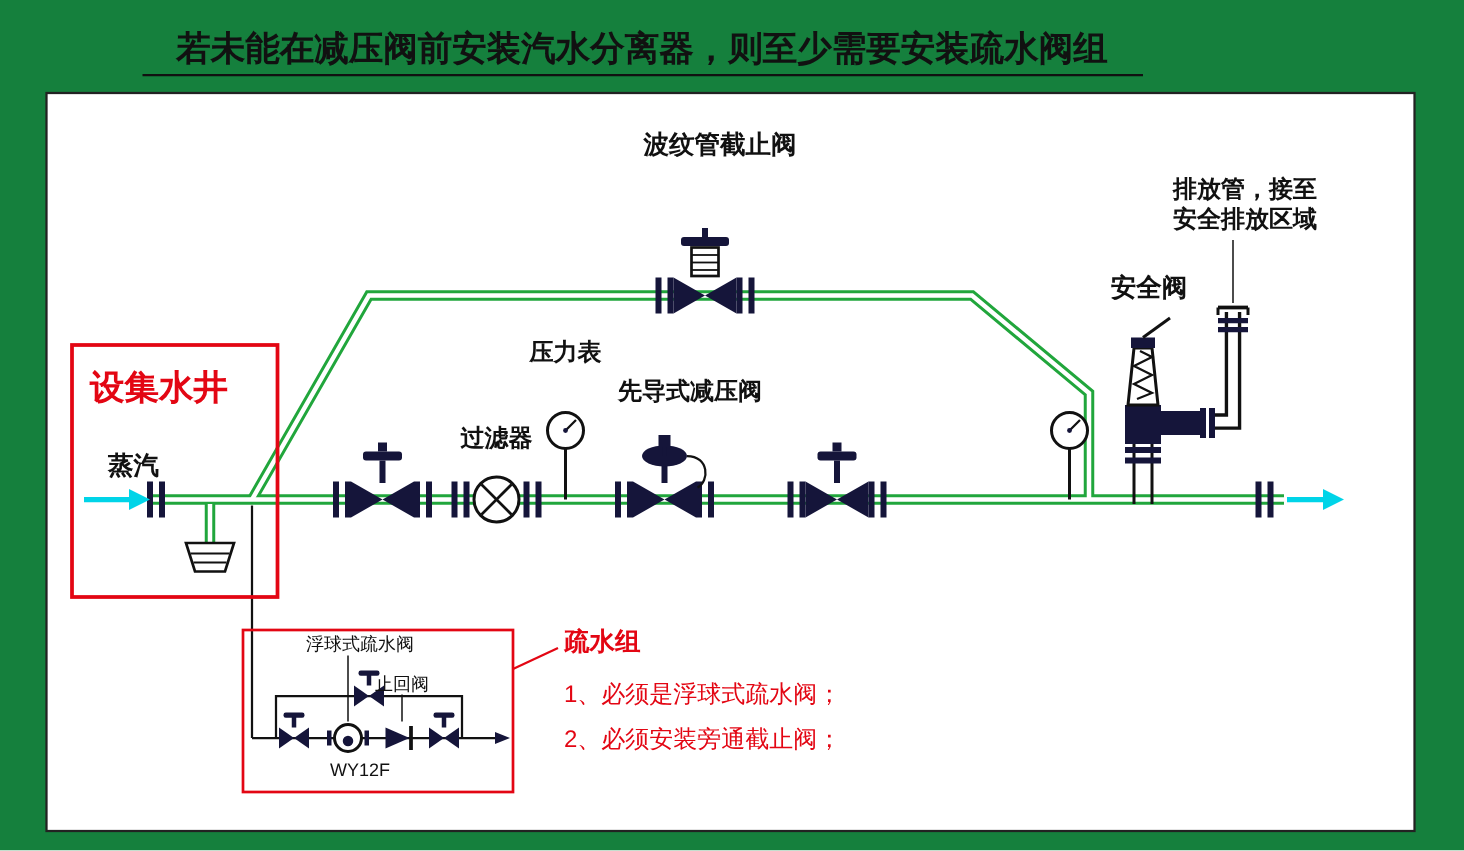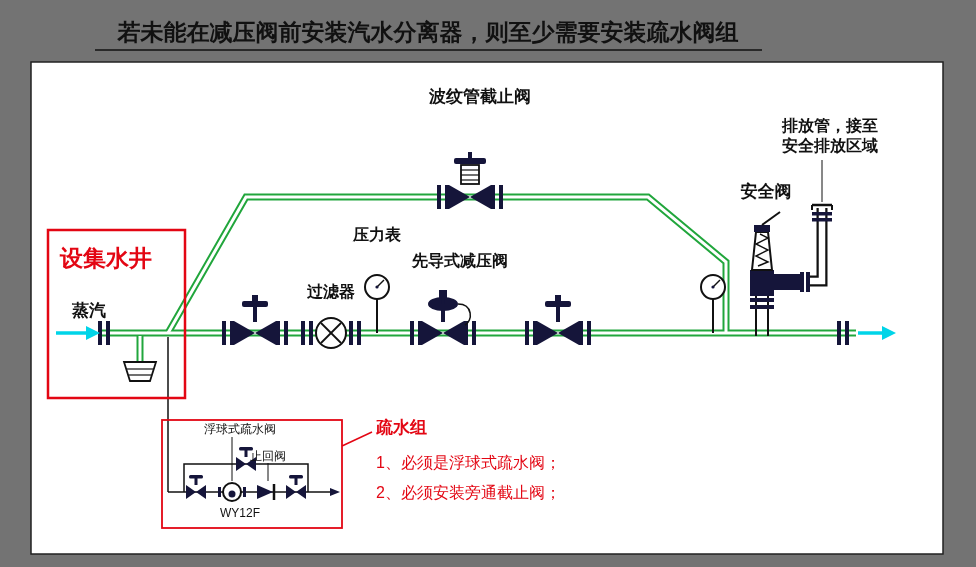--- a/index.html
+++ b/index.html
@@ -1,16 +1,16 @@
 <!DOCTYPE html>
 <html><head>
 <meta charset="utf-8">
 <style>
   html,body{margin:0;padding:0;background:#ffffff;}
-  .canvas{position:relative;width:976px;height:567px;background:#737373;overflow:hidden;
+  .canvas{position:relative;width:976px;height:567px;background:#15803d;overflow:hidden;
           font-family:"Liberation Sans","DejaVu Sans",sans-serif;}
   svg text{font-family:"Liberation Sans","DejaVu Sans",sans-serif;fill:#111;}
   .t-title{font-size:23px;font-weight:bold;}
   .t-label{font-size:16px;font-weight:600;}
   .t-label-lg{font-size:17px;font-weight:600;}
   .t-small{font-size:12px;}
   .t-note{font-size:16px;}
   .t-well{font-size:23px;font-weight:bold;}
   .t-group{font-size:17px;font-weight:bold;}
   .red{fill:#E30613;}

